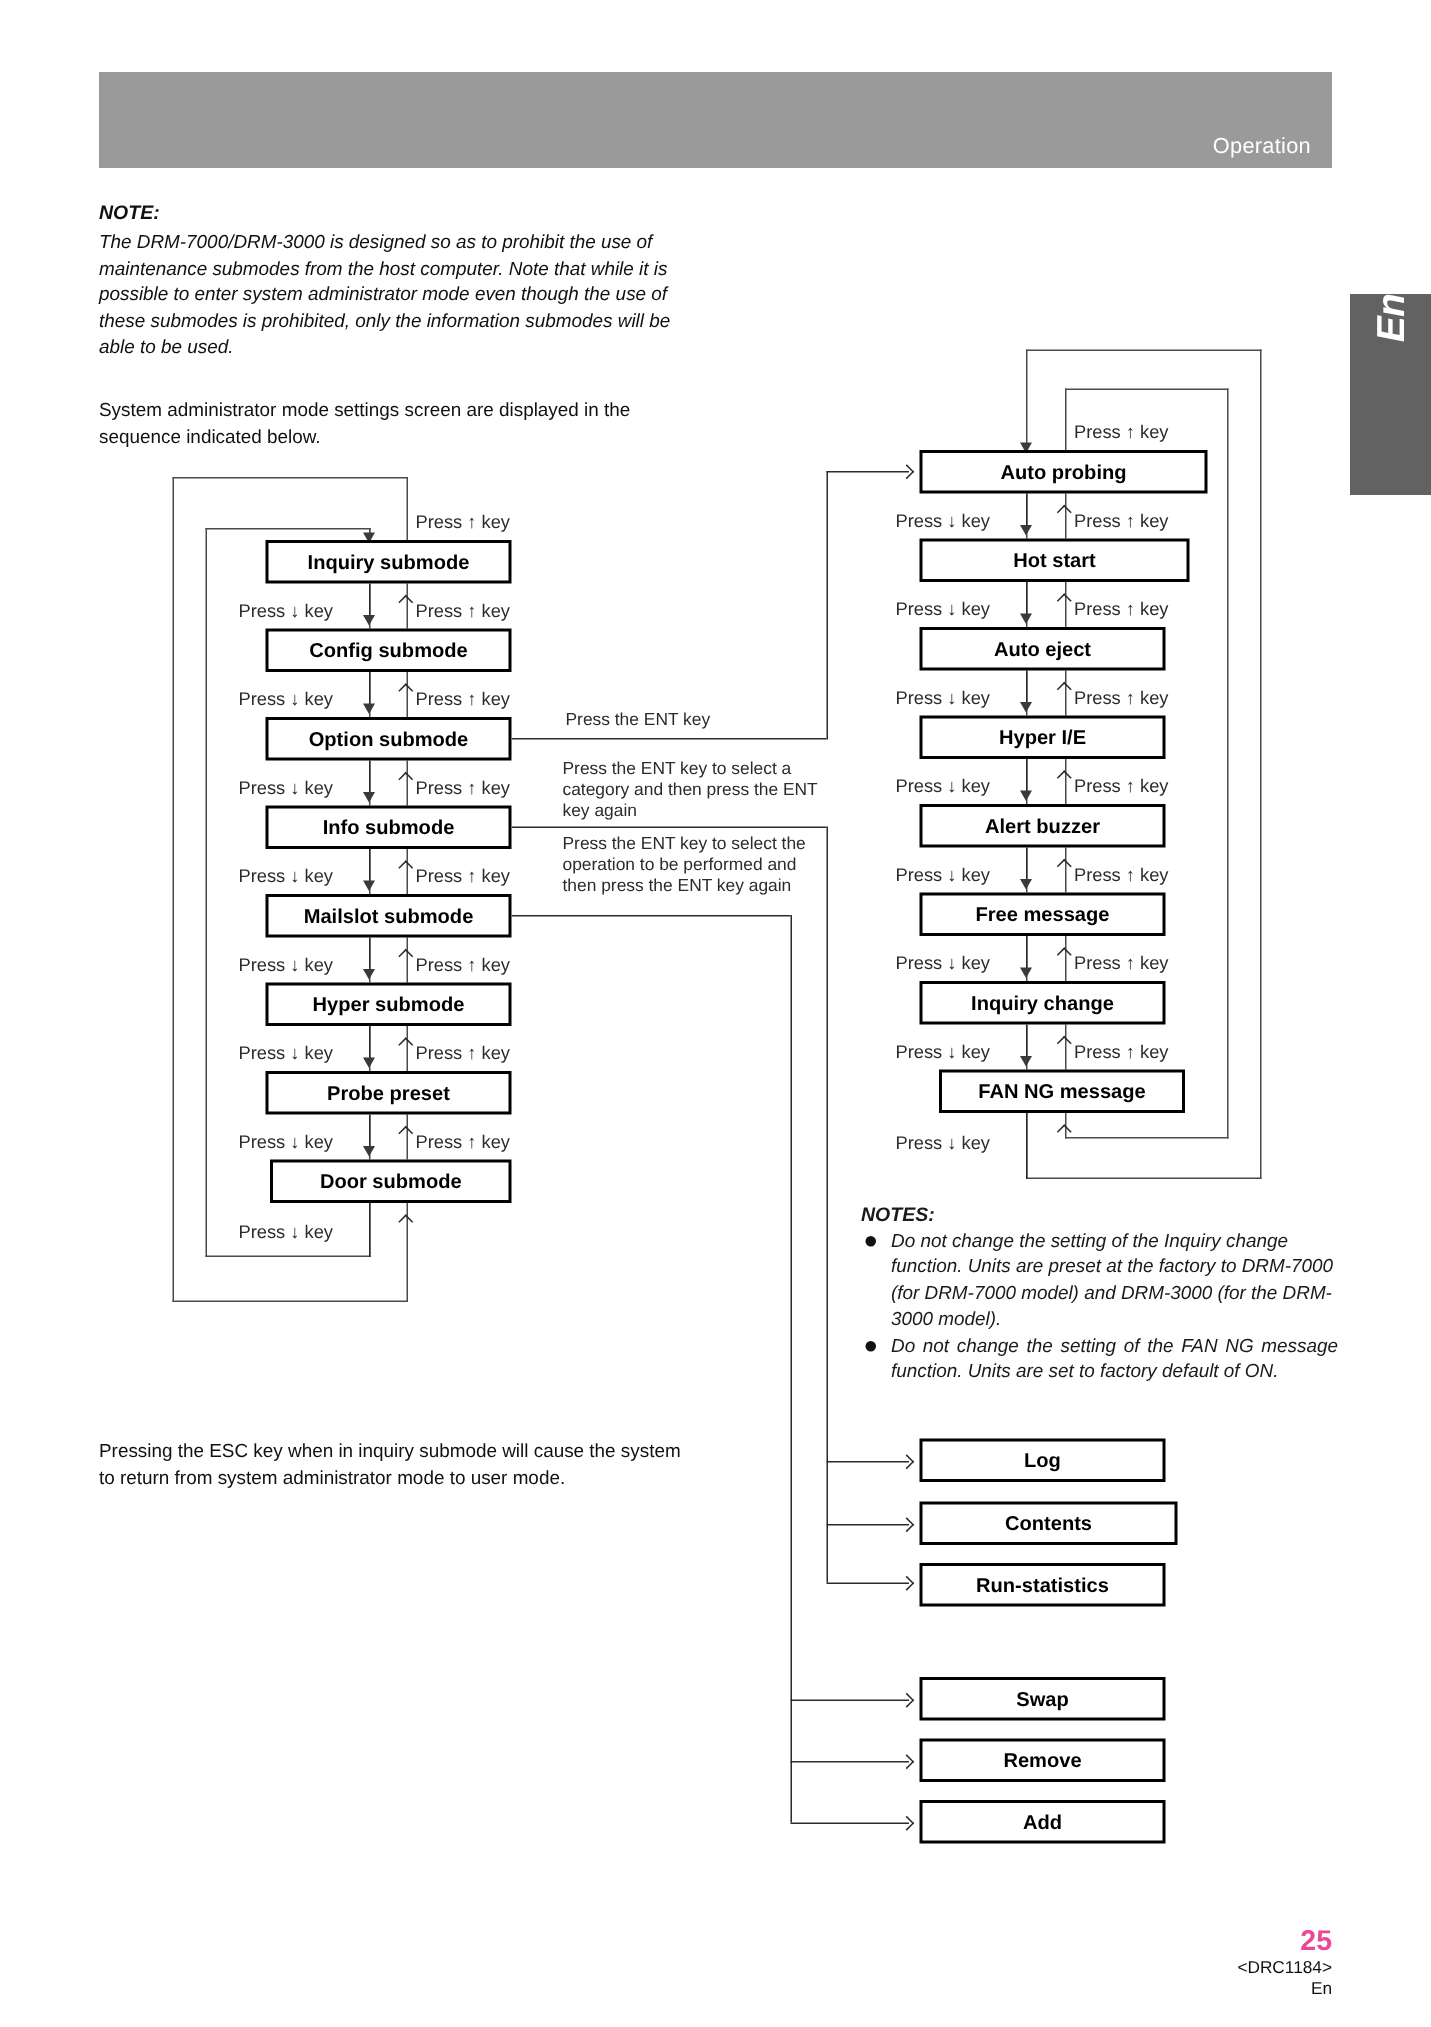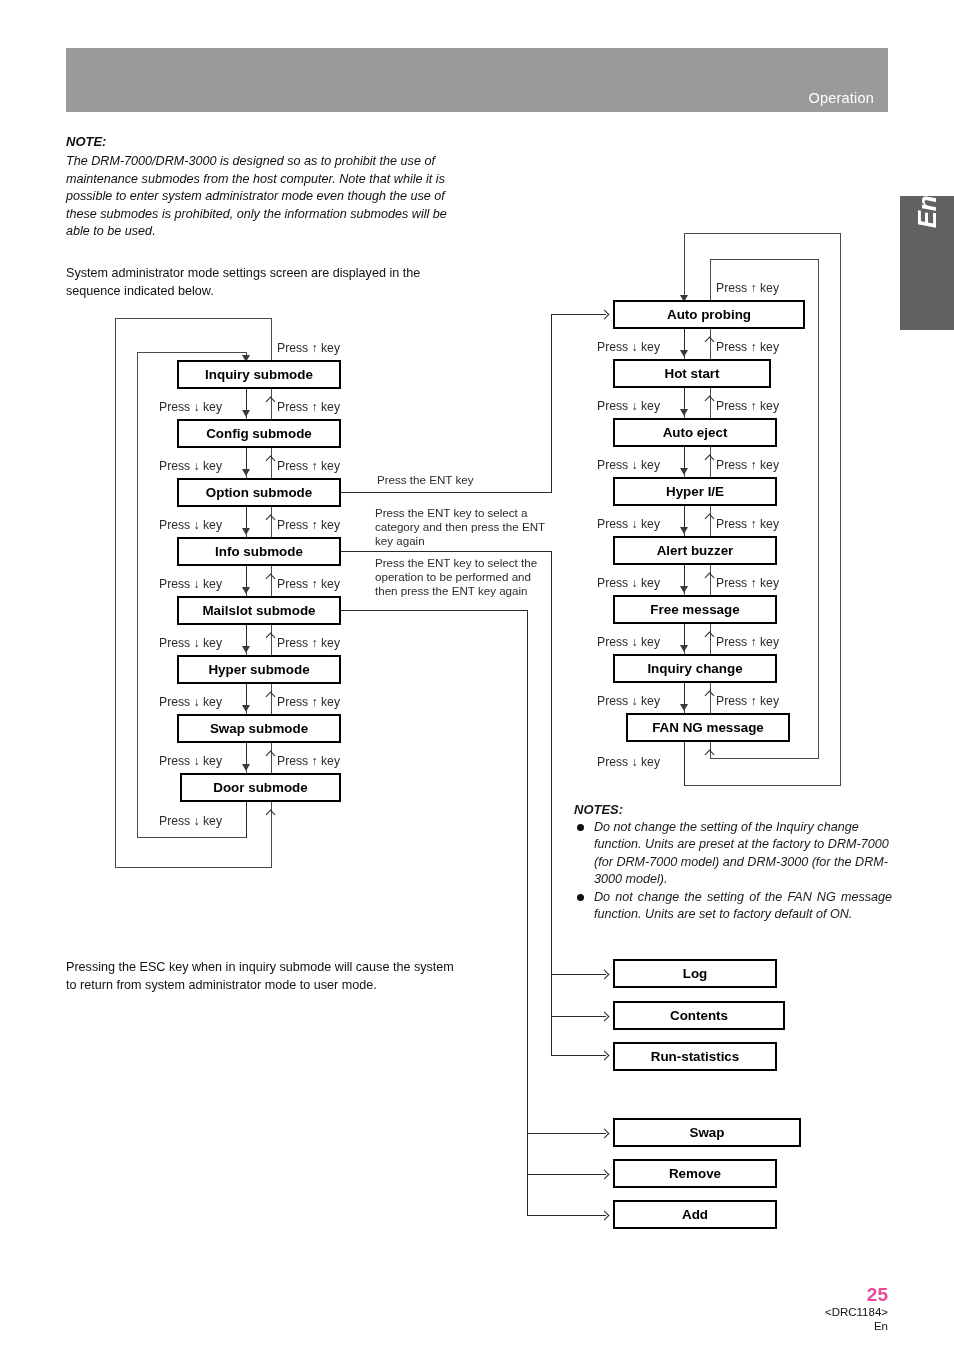--- a/index.html
+++ b/index.html
@@ -181,21 +181,21 @@
 <div class="arrow-down" style="left:242px; top:355px;"></div>
 
 <div class="keylabel" style="left:277px; top:341px;">Press ↑ key</div>
 
 <div class="node" style="left:177px; top:360px; width:164px;">Inquiry submode</div>
 <div class="node" style="left:177px; top:419px; width:164px;">Config submode</div>
 <div class="node" style="left:177px; top:478px; width:164px;">Option submode</div>
 <div class="node" style="left:177px; top:537px; width:164px;">Info submode</div>
 <div class="node" style="left:177px; top:596px; width:164px;">Mailslot submode</div>
 <div class="node" style="left:177px; top:655px; width:164px;">Hyper submode</div>
-<div class="node" style="left:177px; top:714px; width:164px;">Swap submode</div>
+<div class="node" style="left:177px; top:714px; width:164px;">Probe preset</div>
 <div class="node" style="left:180px; top:773px; width:161px;">Door submode</div>
 
 <div class="vline dark" style="left:246px; top:389px; height:26px;"></div>
 <div class="arrow-down" style="left:242px; top:410px;"></div>
 <div class="vline dark" style="left:246px; top:448px; height:26px;"></div>
 <div class="arrow-down" style="left:242px; top:469px;"></div>
 <div class="vline dark" style="left:246px; top:507px; height:26px;"></div>
 <div class="arrow-down" style="left:242px; top:528px;"></div>
 <div class="vline dark" style="left:246px; top:566px; height:26px;"></div>
 <div class="arrow-down" style="left:242px; top:587px;"></div>
@@ -254,21 +254,21 @@
 <div class="vline" style="left:710px; top:259px; height:500px;"></div>
 <div class="hline" style="left:710px; top:259px; width:109px;"></div>
 <div class="vline" style="left:818px; top:259px; height:500px;"></div>
 <div class="hline" style="left:710px; top:758px; width:109px;"></div>
 
 <div class="arrow-down" style="left:680px; top:295px;"></div>
 
 <div class="keylabel" style="left:716px; top:281px;">Press ↑ key</div>
 
 <div class="node" style="left:613px; top:300px; width:192px;">Auto probing</div>
-<div class="node" style="left:613px; top:359px; width:158px;">Hot start</div>
+<div class="node" style="left:613px; top:359px; width:180px;">Hot start</div>
 <div class="node" style="left:613px; top:418px; width:164px;">Auto eject</div>
 <div class="node" style="left:613px; top:477px; width:164px;">Hyper I/E</div>
 <div class="node" style="left:613px; top:536px; width:164px;">Alert buzzer</div>
 <div class="node" style="left:613px; top:595px; width:164px;">Free message</div>
 <div class="node" style="left:613px; top:654px; width:164px;">Inquiry change</div>
 <div class="node" style="left:626px; top:713px; width:164px;text-align:right;">FAN NG message</div>
 
 <div class="vline dark" style="left:684px; top:329px; height:26px;"></div>
 <div class="arrow-down" style="left:680px; top:350px;"></div>
 <div class="vline dark" style="left:684px; top:388px; height:26px;"></div>
@@ -329,21 +329,21 @@
 <div class="hline dark" style="left:551px; top:1016px; width:55px;"></div>
 <div class="chev right" style="left:601px; top:1013px;"></div>
 <div class="node" style="left:613px; top:1001px; width:172px;">Contents</div>
 
 <div class="hline dark" style="left:551px; top:1055px; width:55px;"></div>
 <div class="chev right" style="left:601px; top:1052px;"></div>
 <div class="node" style="left:613px; top:1042px; width:164px;">Run-statistics</div>
 
 <div class="hline dark" style="left:527px; top:1133px; width:79px;"></div>
 <div class="chev right" style="left:601px; top:1130px;"></div>
-<div class="node" style="left:613px; top:1118px; width:188px;">Swap</div>
+<div class="node" style="left:613px; top:1118px; width:164px;">Swap</div>
 
 <div class="hline dark" style="left:527px; top:1174px; width:79px;"></div>
 <div class="chev right" style="left:601px; top:1171px;"></div>
 <div class="node" style="left:613px; top:1159px; width:164px;">Remove</div>
 
 <div class="hline dark" style="left:527px; top:1215px; width:79px;"></div>
 <div class="chev right" style="left:601px; top:1212px;"></div>
 <div class="node" style="left:613px; top:1200px; width:164px;">Add</div>
 
 <div id="footer">

